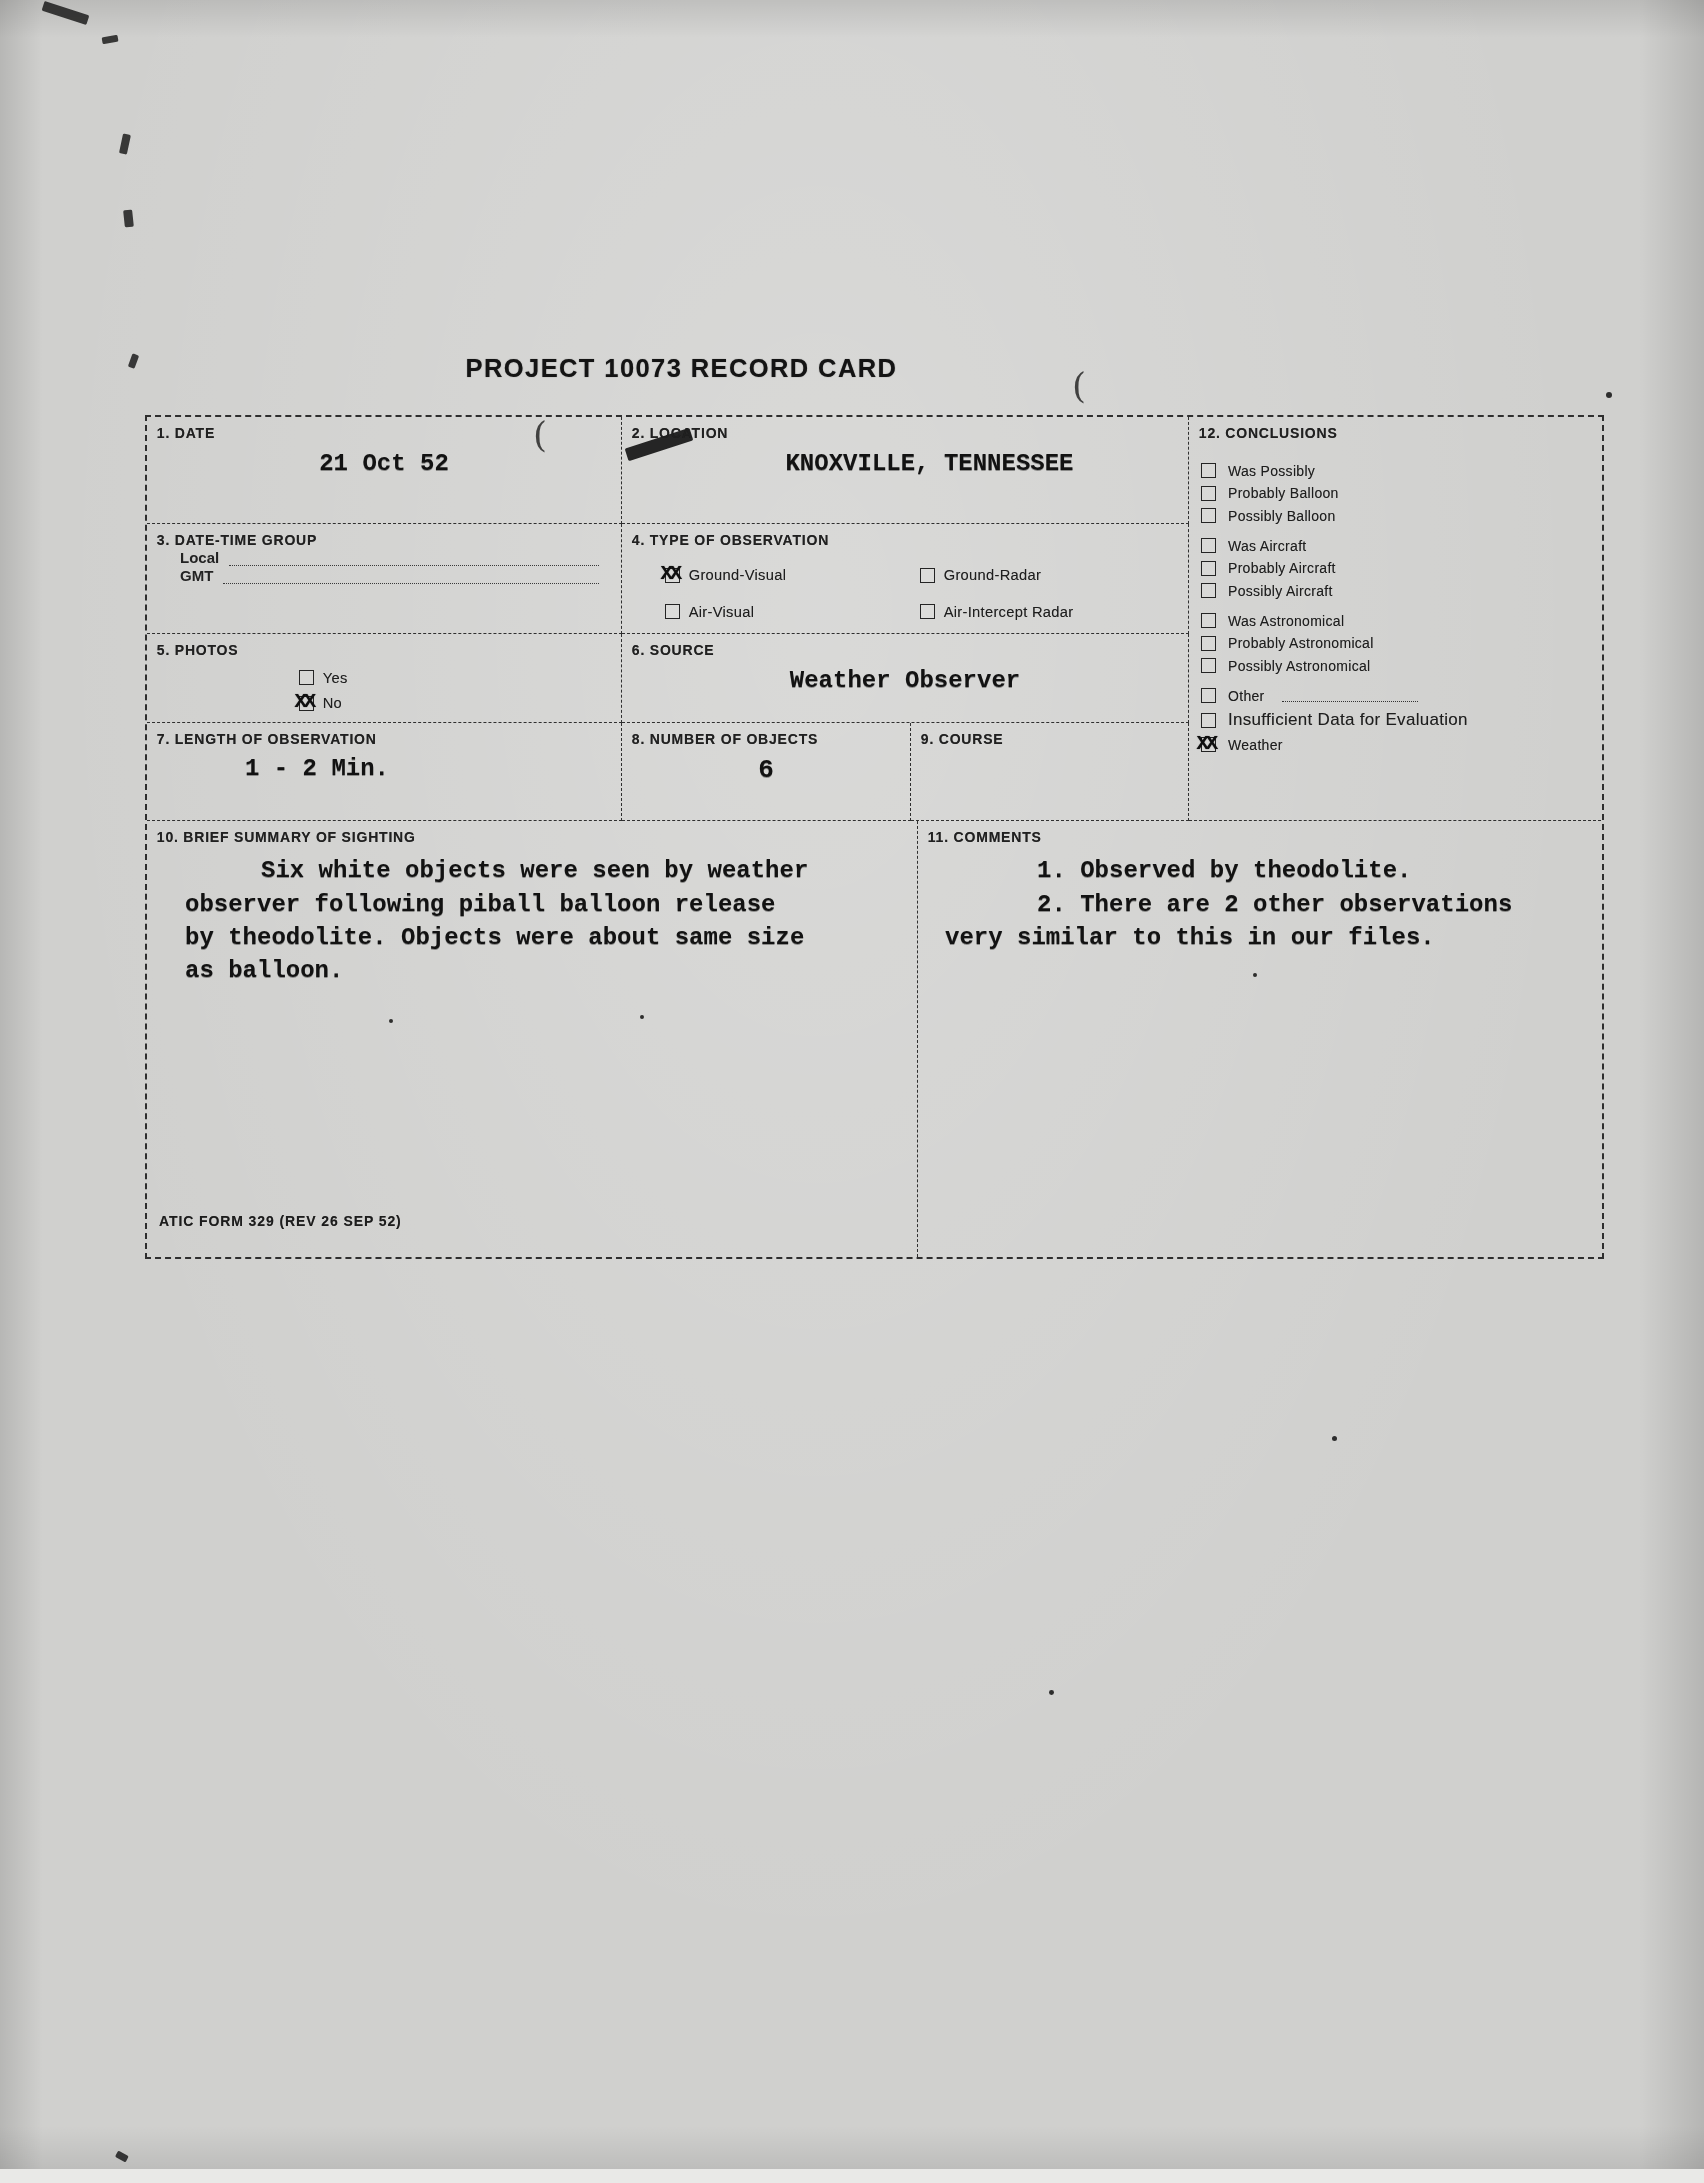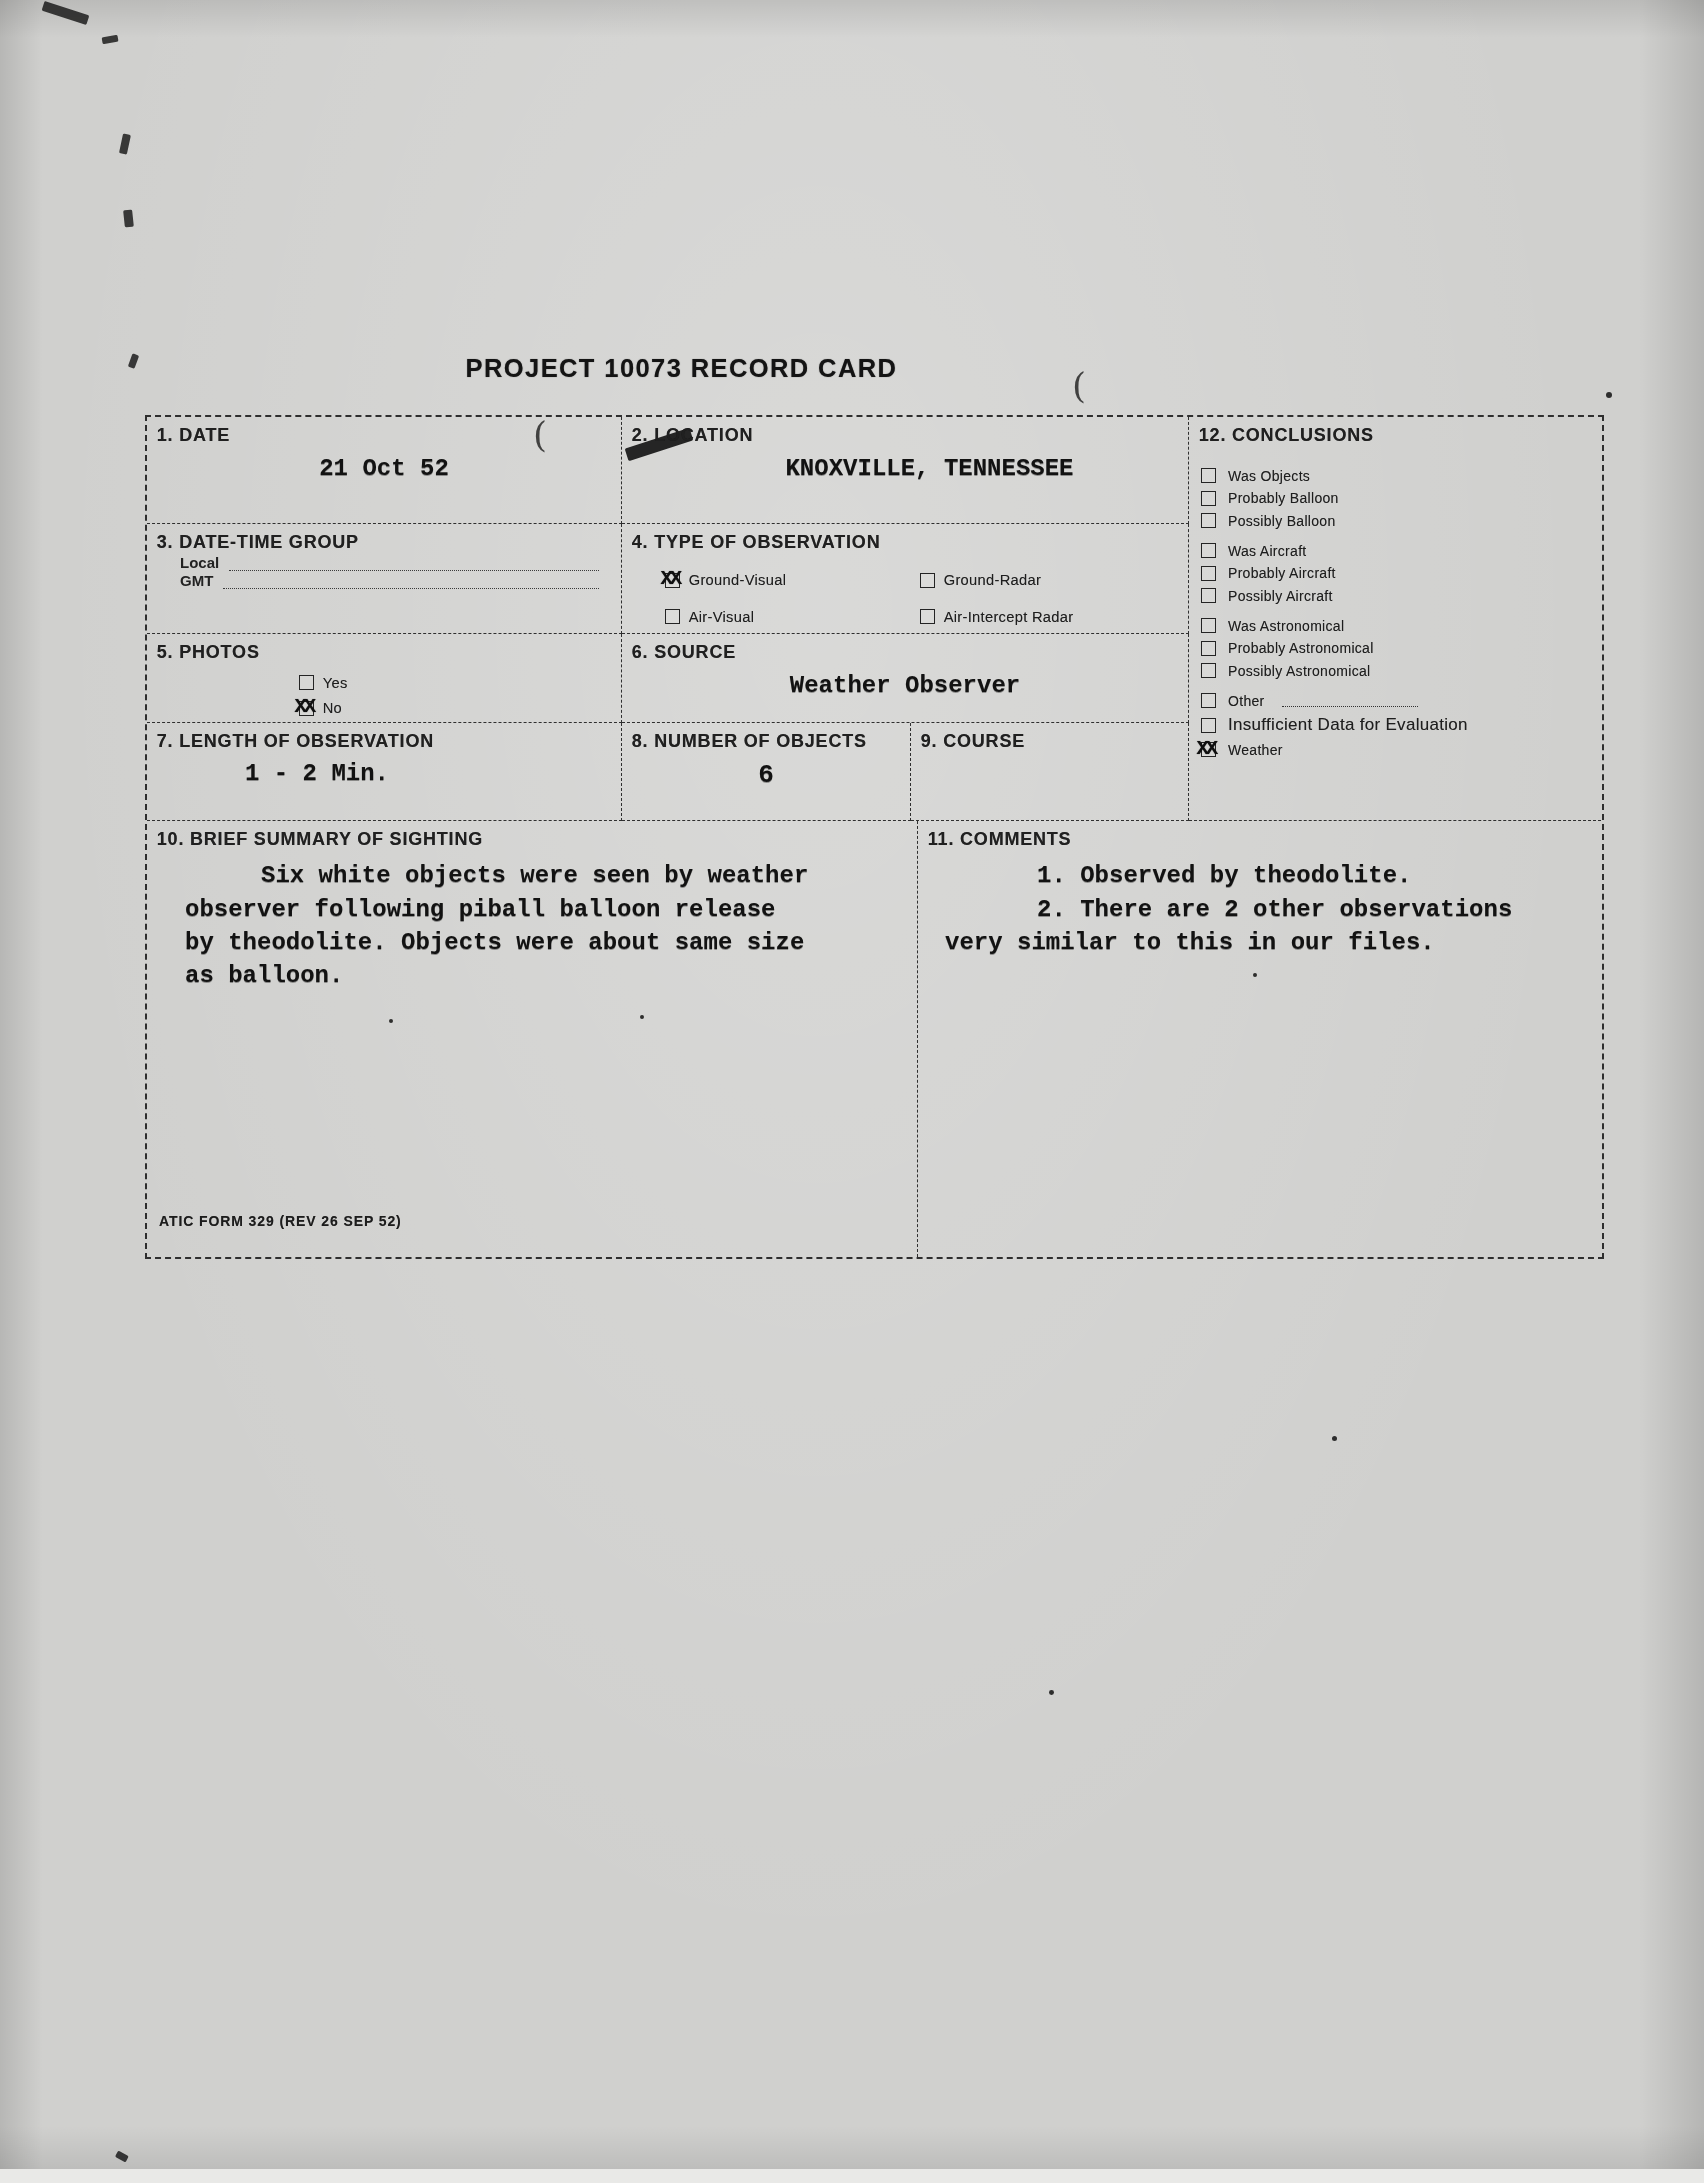--- a/index.html
+++ b/index.html
@@ -32,21 +32,21 @@
   .c-dtg{grid-column:1;grid-row:2;}
   .c-type{grid-column:2/5;grid-row:2;}
   .c-photos{grid-column:1;grid-row:3;}
   .c-source{grid-column:2/5;grid-row:3;}
   .c-length{grid-column:1;grid-row:4;}
   .c-number{grid-column:2;grid-row:4;}
   .c-course{grid-column:3/5;grid-row:4;}
   .c-summary{grid-column:1/4;grid-row:5;}
   .c-comments{grid-column:4/6;grid-row:5;}
 
-  .cell-label{font-size:18px;font-weight:bold;letter-spacing:0.8px;color:#202020;
+  .cell-label{font-size:14px;font-weight:bold;letter-spacing:0.8px;color:#202020;
     padding:7.6px 0 0 9.8px;text-shadow:0 0 0.5px rgba(0,0,0,0.45);white-space:nowrap;}
   .typed{font-family:"Liberation Mono","DejaVu Sans Mono",monospace;font-weight:bold;
     font-size:24px;color:#121212;text-shadow:0 0.5px 0.5px rgba(0,0,0,0.35);}
   .val-center{text-align:center;margin-top:9.8px;}
 
   .dtg-row{display:flex;align-items:flex-end;padding:0 22px 0 33px;margin-top:1px;font-size:15px;font-weight:bold;color:#222;}
   .dtg-line{flex:1;border-bottom:1.6px dotted #3a3a3a;margin-left:9.8px;height:16.3px;}
 
   .opt-row{display:flex;align-items:center;gap:8.7px;}
   .cb{display:inline-block;width:13px;height:13px;border:1.6px solid #242424;position:relative;flex:none;background:rgba(255,255,255,0.1);}
@@ -118,21 +118,21 @@
       <div class="cell-label">2. LOCATION</div>
       <div class="typed val-center" style="padding-left:49px;">KNOXVILLE, TENNESSEE</div>
     </div>
 
     <div class="cell c-conclusions b-b">
       <div class="cell-label">12. CONCLUSIONS</div>
       <div class="concl-body">
         <div class="concl-group">
           <div class="opt-row">
             <span class="cb"></span>
-            <span class="opt-text">Was Objects</span>
+            <span class="opt-text">Was Possibly</span>
           </div>
           <div class="opt-row">
             <span class="cb"></span>
             <span class="opt-text">Probably Balloon</span>
           </div>
           <div class="opt-row">
             <span class="cb"></span>
             <span class="opt-text">Possibly Balloon</span>
           </div>
         </div>

